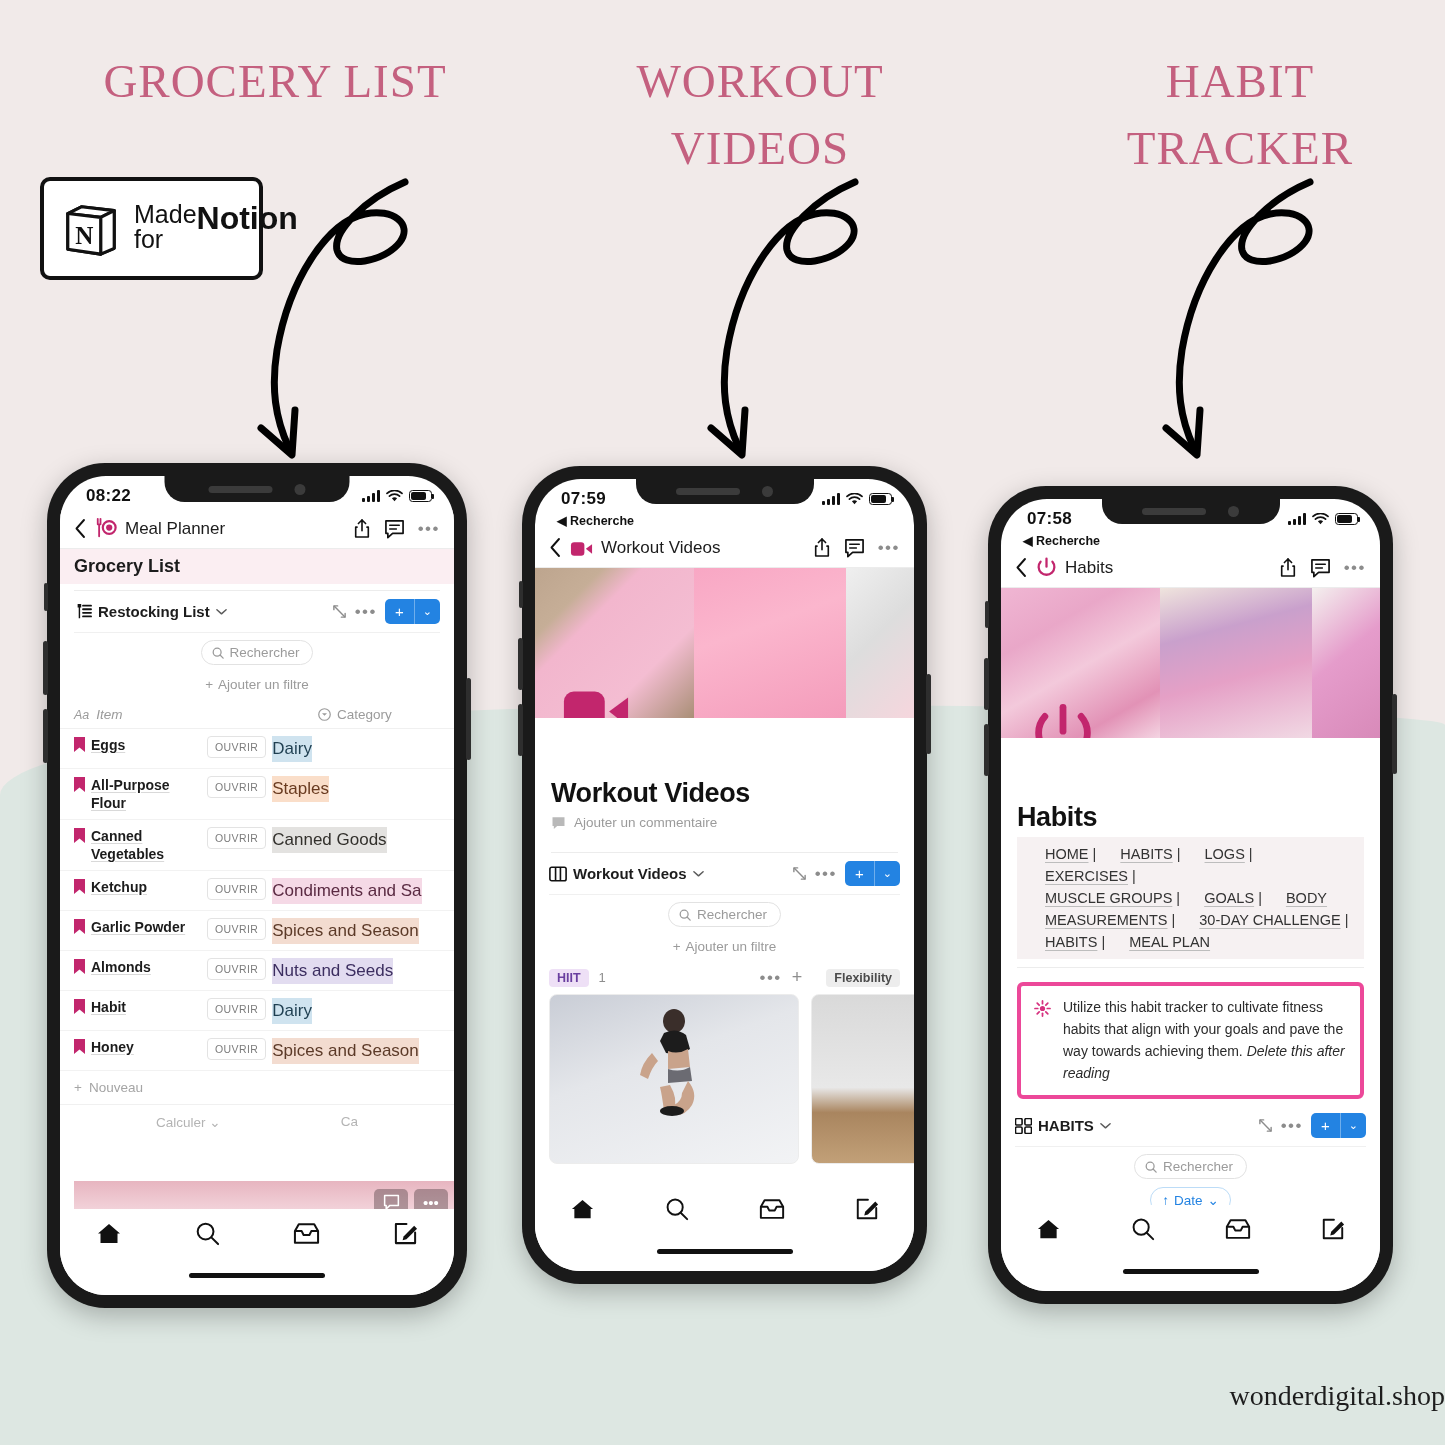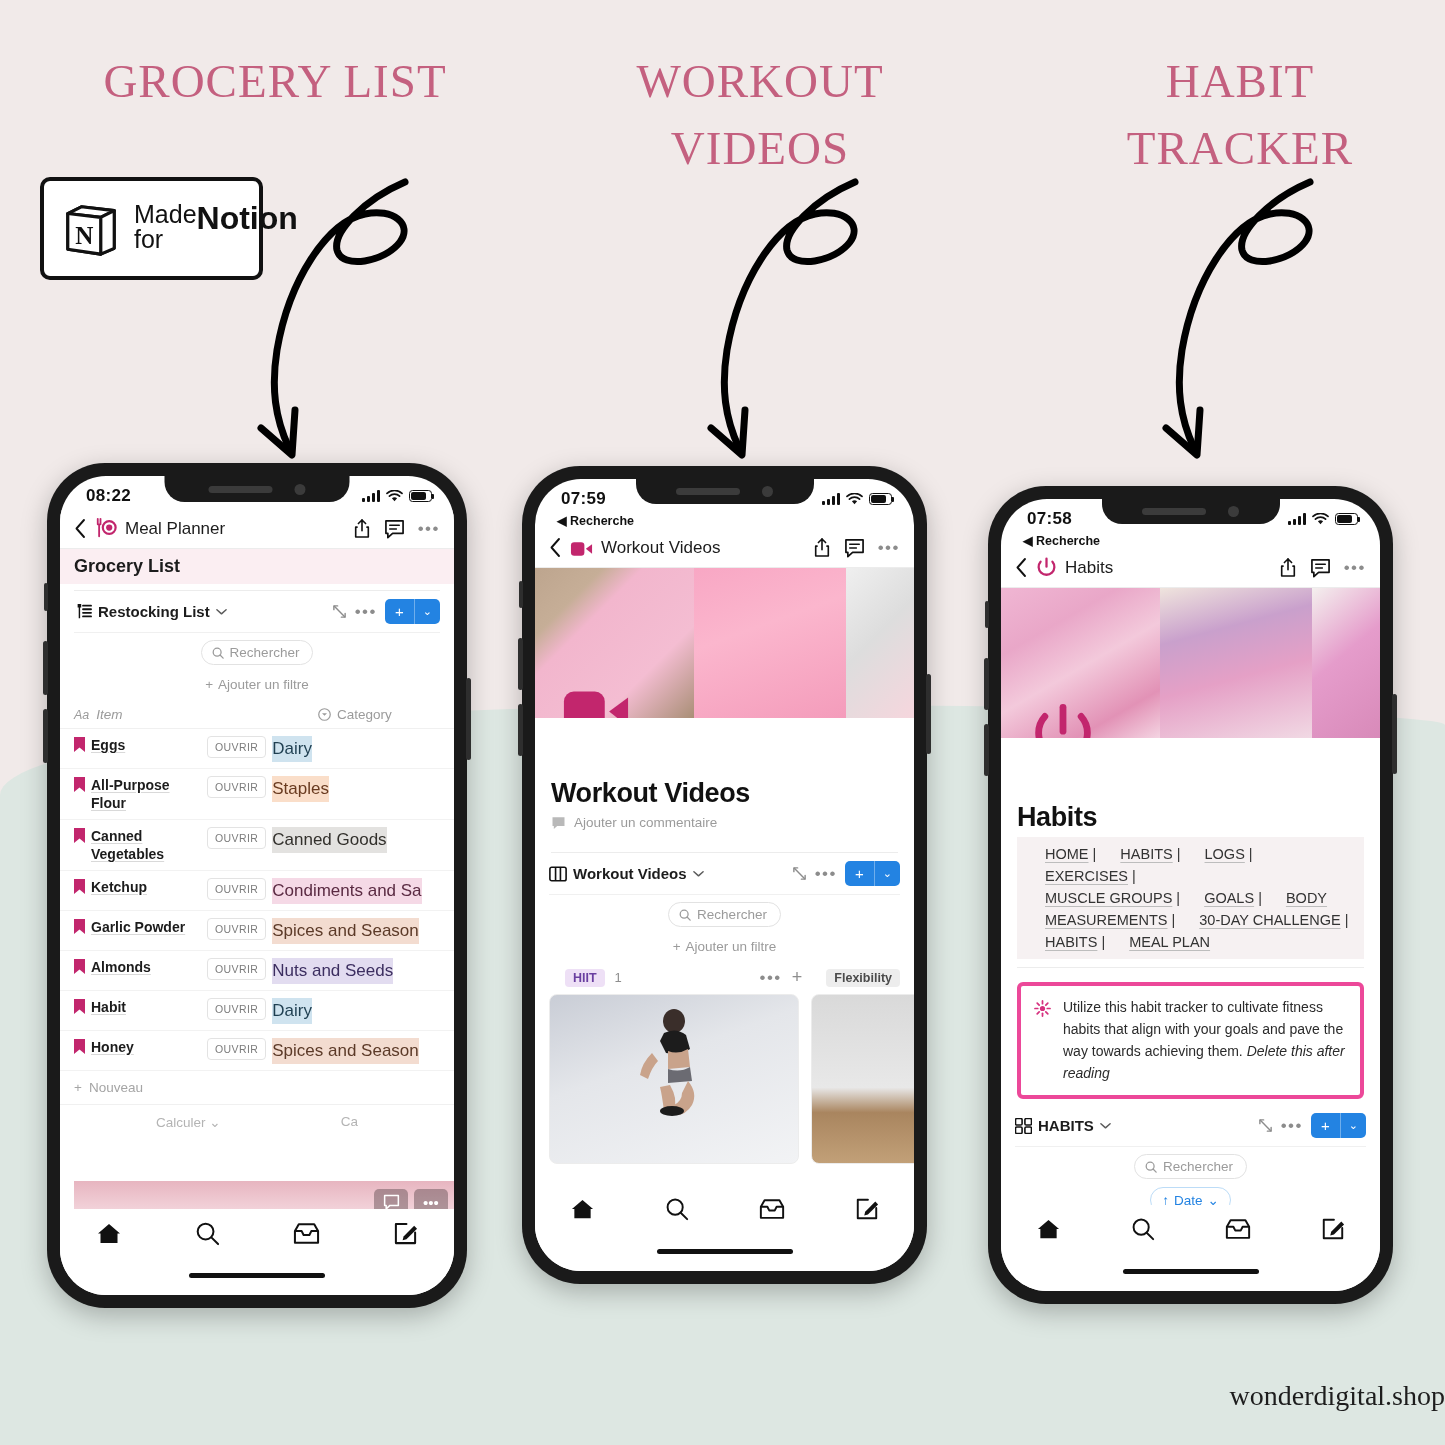--- a/index.html
+++ b/index.html
@@ -135,21 +135,21 @@
   
   .tabbar { position:absolute; left:0; right:0; bottom:0; height:86px; background:#fff; }
   .tabicons { display:flex; justify-content:space-around; align-items:center; padding-top:12px;}
   .homeindicator { position:absolute; left:50%; transform:translateX(-50%); bottom:17px; width:136px; height:5.5px; background:#111; border-radius:4px;}
 
   
   .pagetitle { font-size:27px; font-weight:700; color:#111; padding:14px 16px 0 16px; letter-spacing:-.4px;}
   .addcomment { display:flex; align-items:center; gap:8px; color:#9b9b9b; font-size:13.5px; padding:6px 16px 0 16px;}
   .hr { height:1px; background:#ececec; margin:22px 16px 0 16px;}
 
-  .kanban-head { display:flex; align-items:center; padding:4px 14px 6px 14px; gap:10px;margin-left:16px;}
+  .kanban-head { display:flex; align-items:center; padding:4px 14px 6px 14px; gap:10px;}
   .kpill { background:#eee0f6; color:#6a3fa0; font-size:12.5px; font-weight:600; padding:2px 8px; border-radius:4px;}
   .kpill.gray { background:#ededed; color:#4b4b4b;}
   .kcount { color:#8e8e8e; font-size:13px;}
   .kcards { display:flex; gap:12px; padding:0 14px;}
   .kcard { border:1px solid #ececec; border-radius:8px; overflow:hidden; flex:0 0 auto;}
 
   
   .linkblock { background:#f6f1f2; margin:4px 16px 0 16px; padding:6px 8px; font-size:14.5px; color:#333; line-height:1.52;}
   .linkblock u { text-decoration-color:#bdbdbd; text-underline-offset:3px;margin-left:20px;}
   .callout { margin:14px 16px 0 16px; border:4px solid #ec4899; border-radius:6px; padding:11px 12px; display:flex; gap:11px;}

